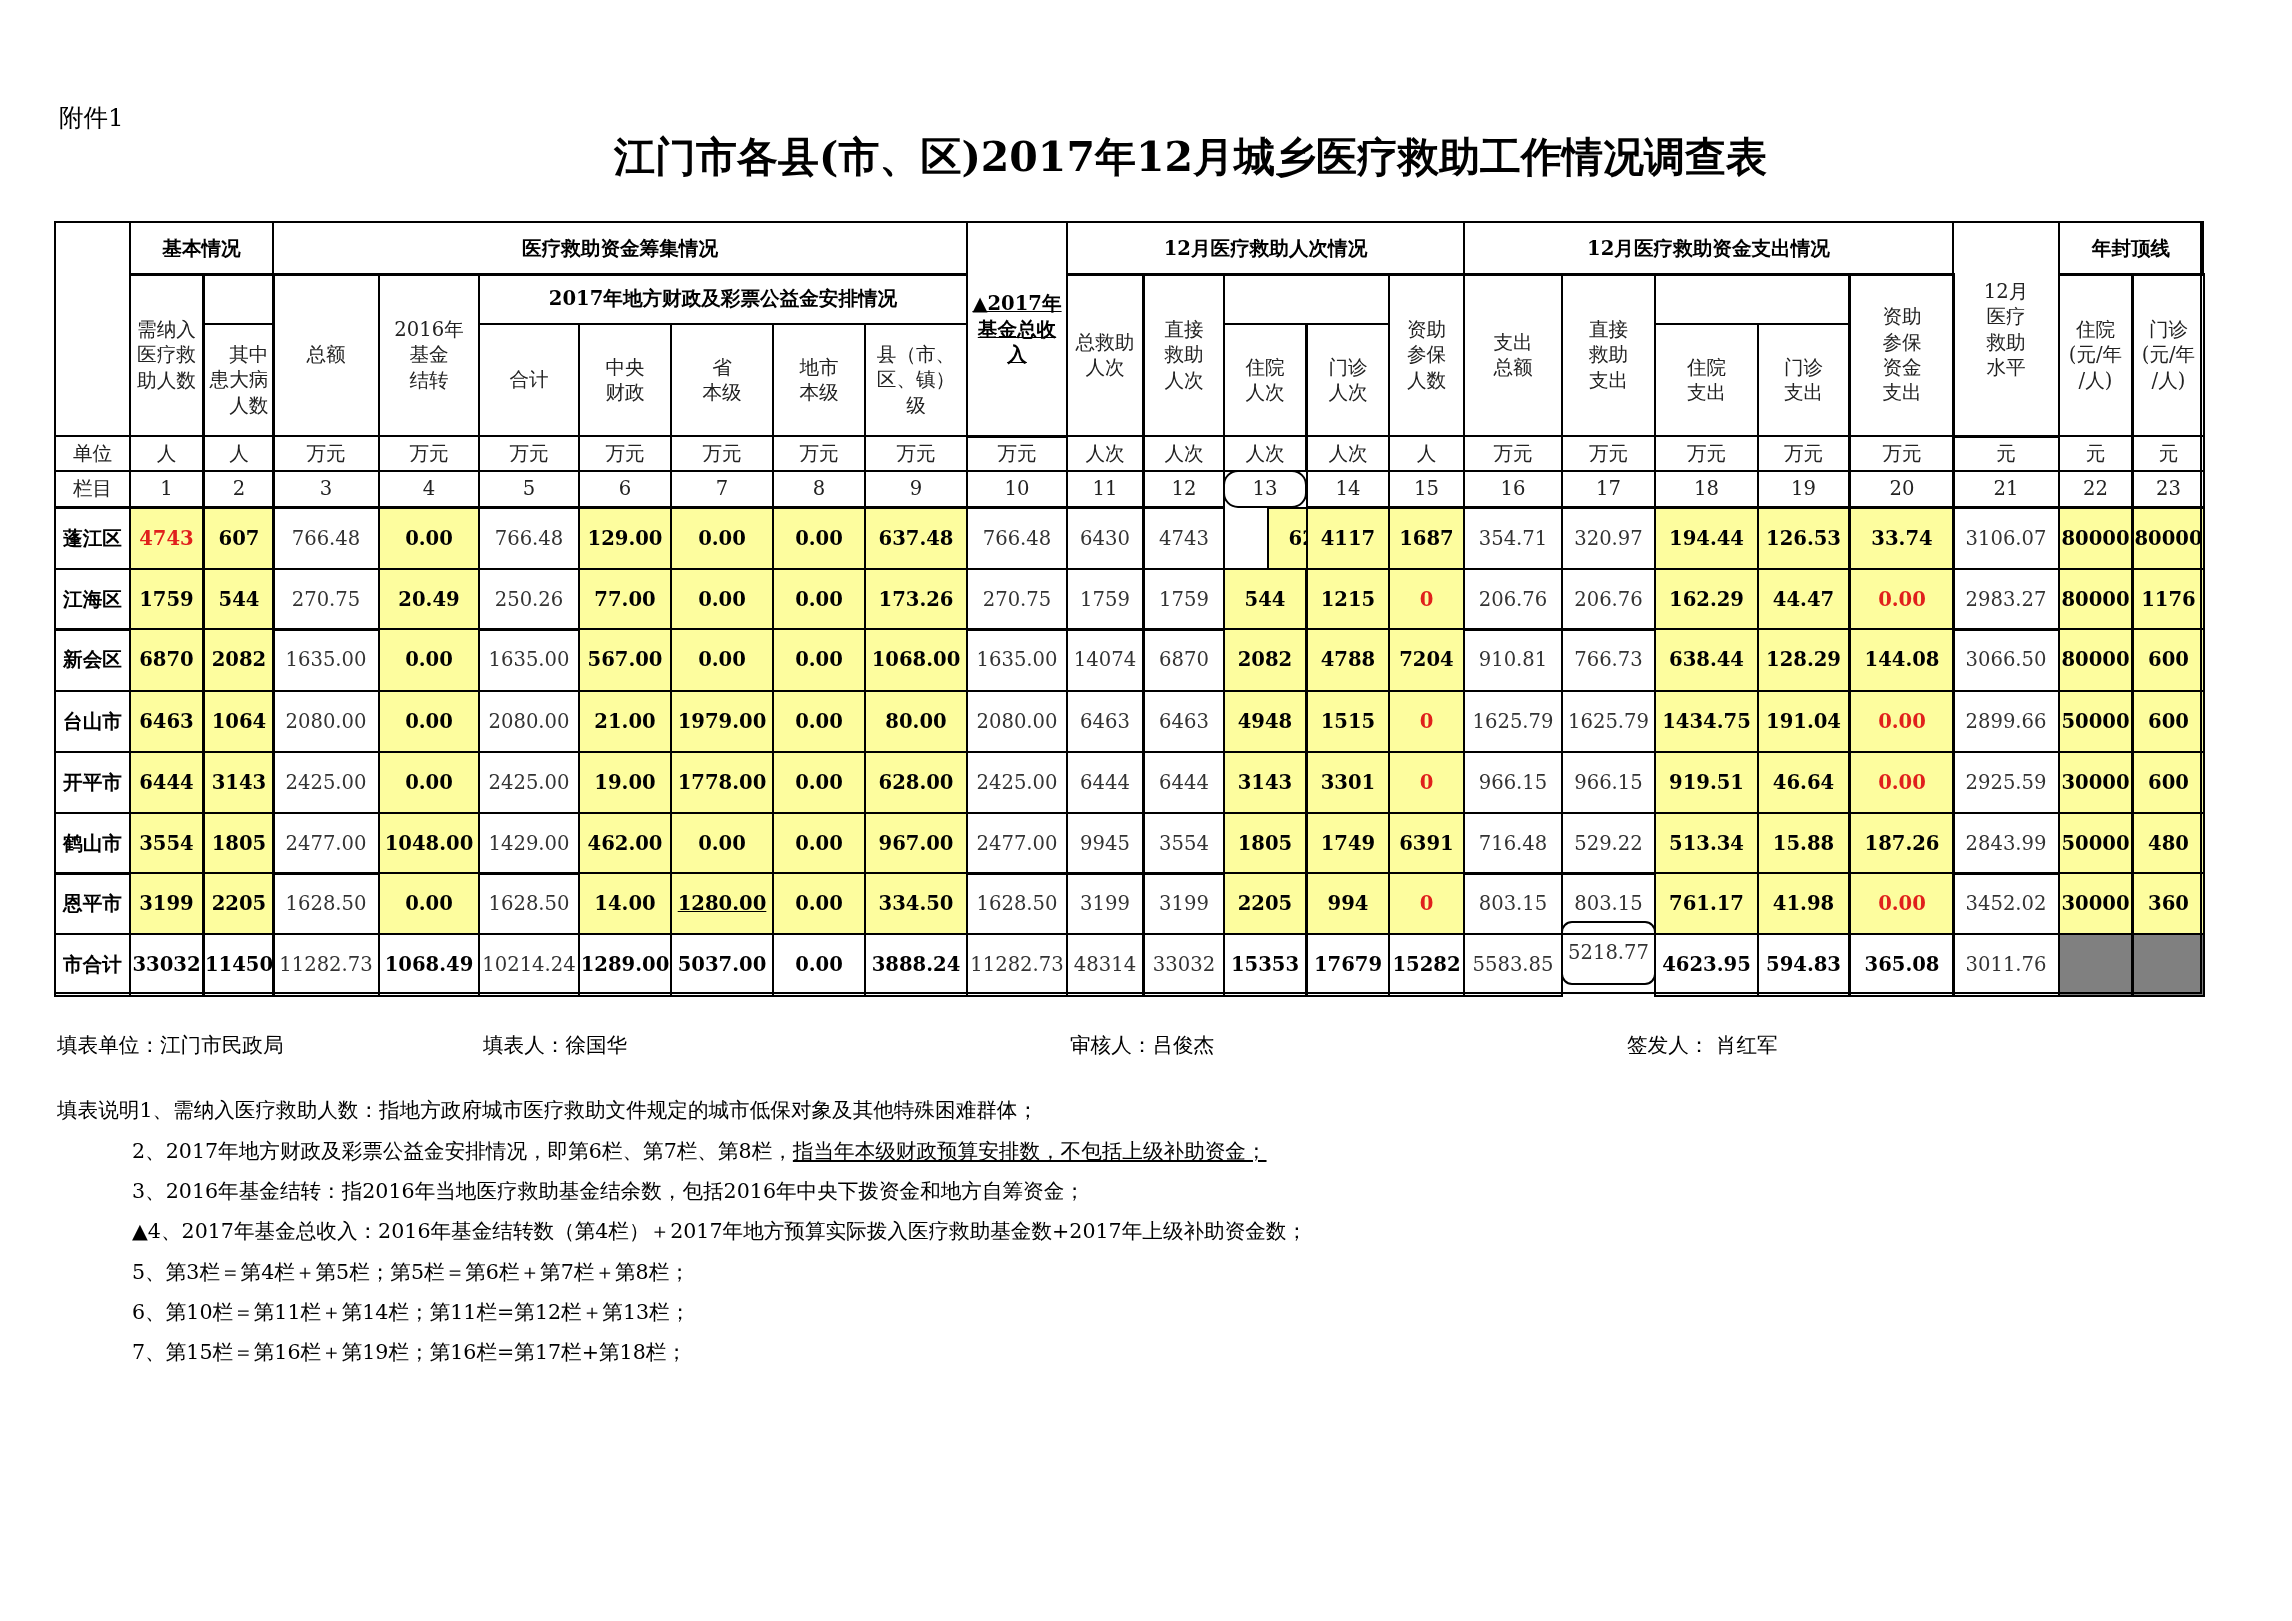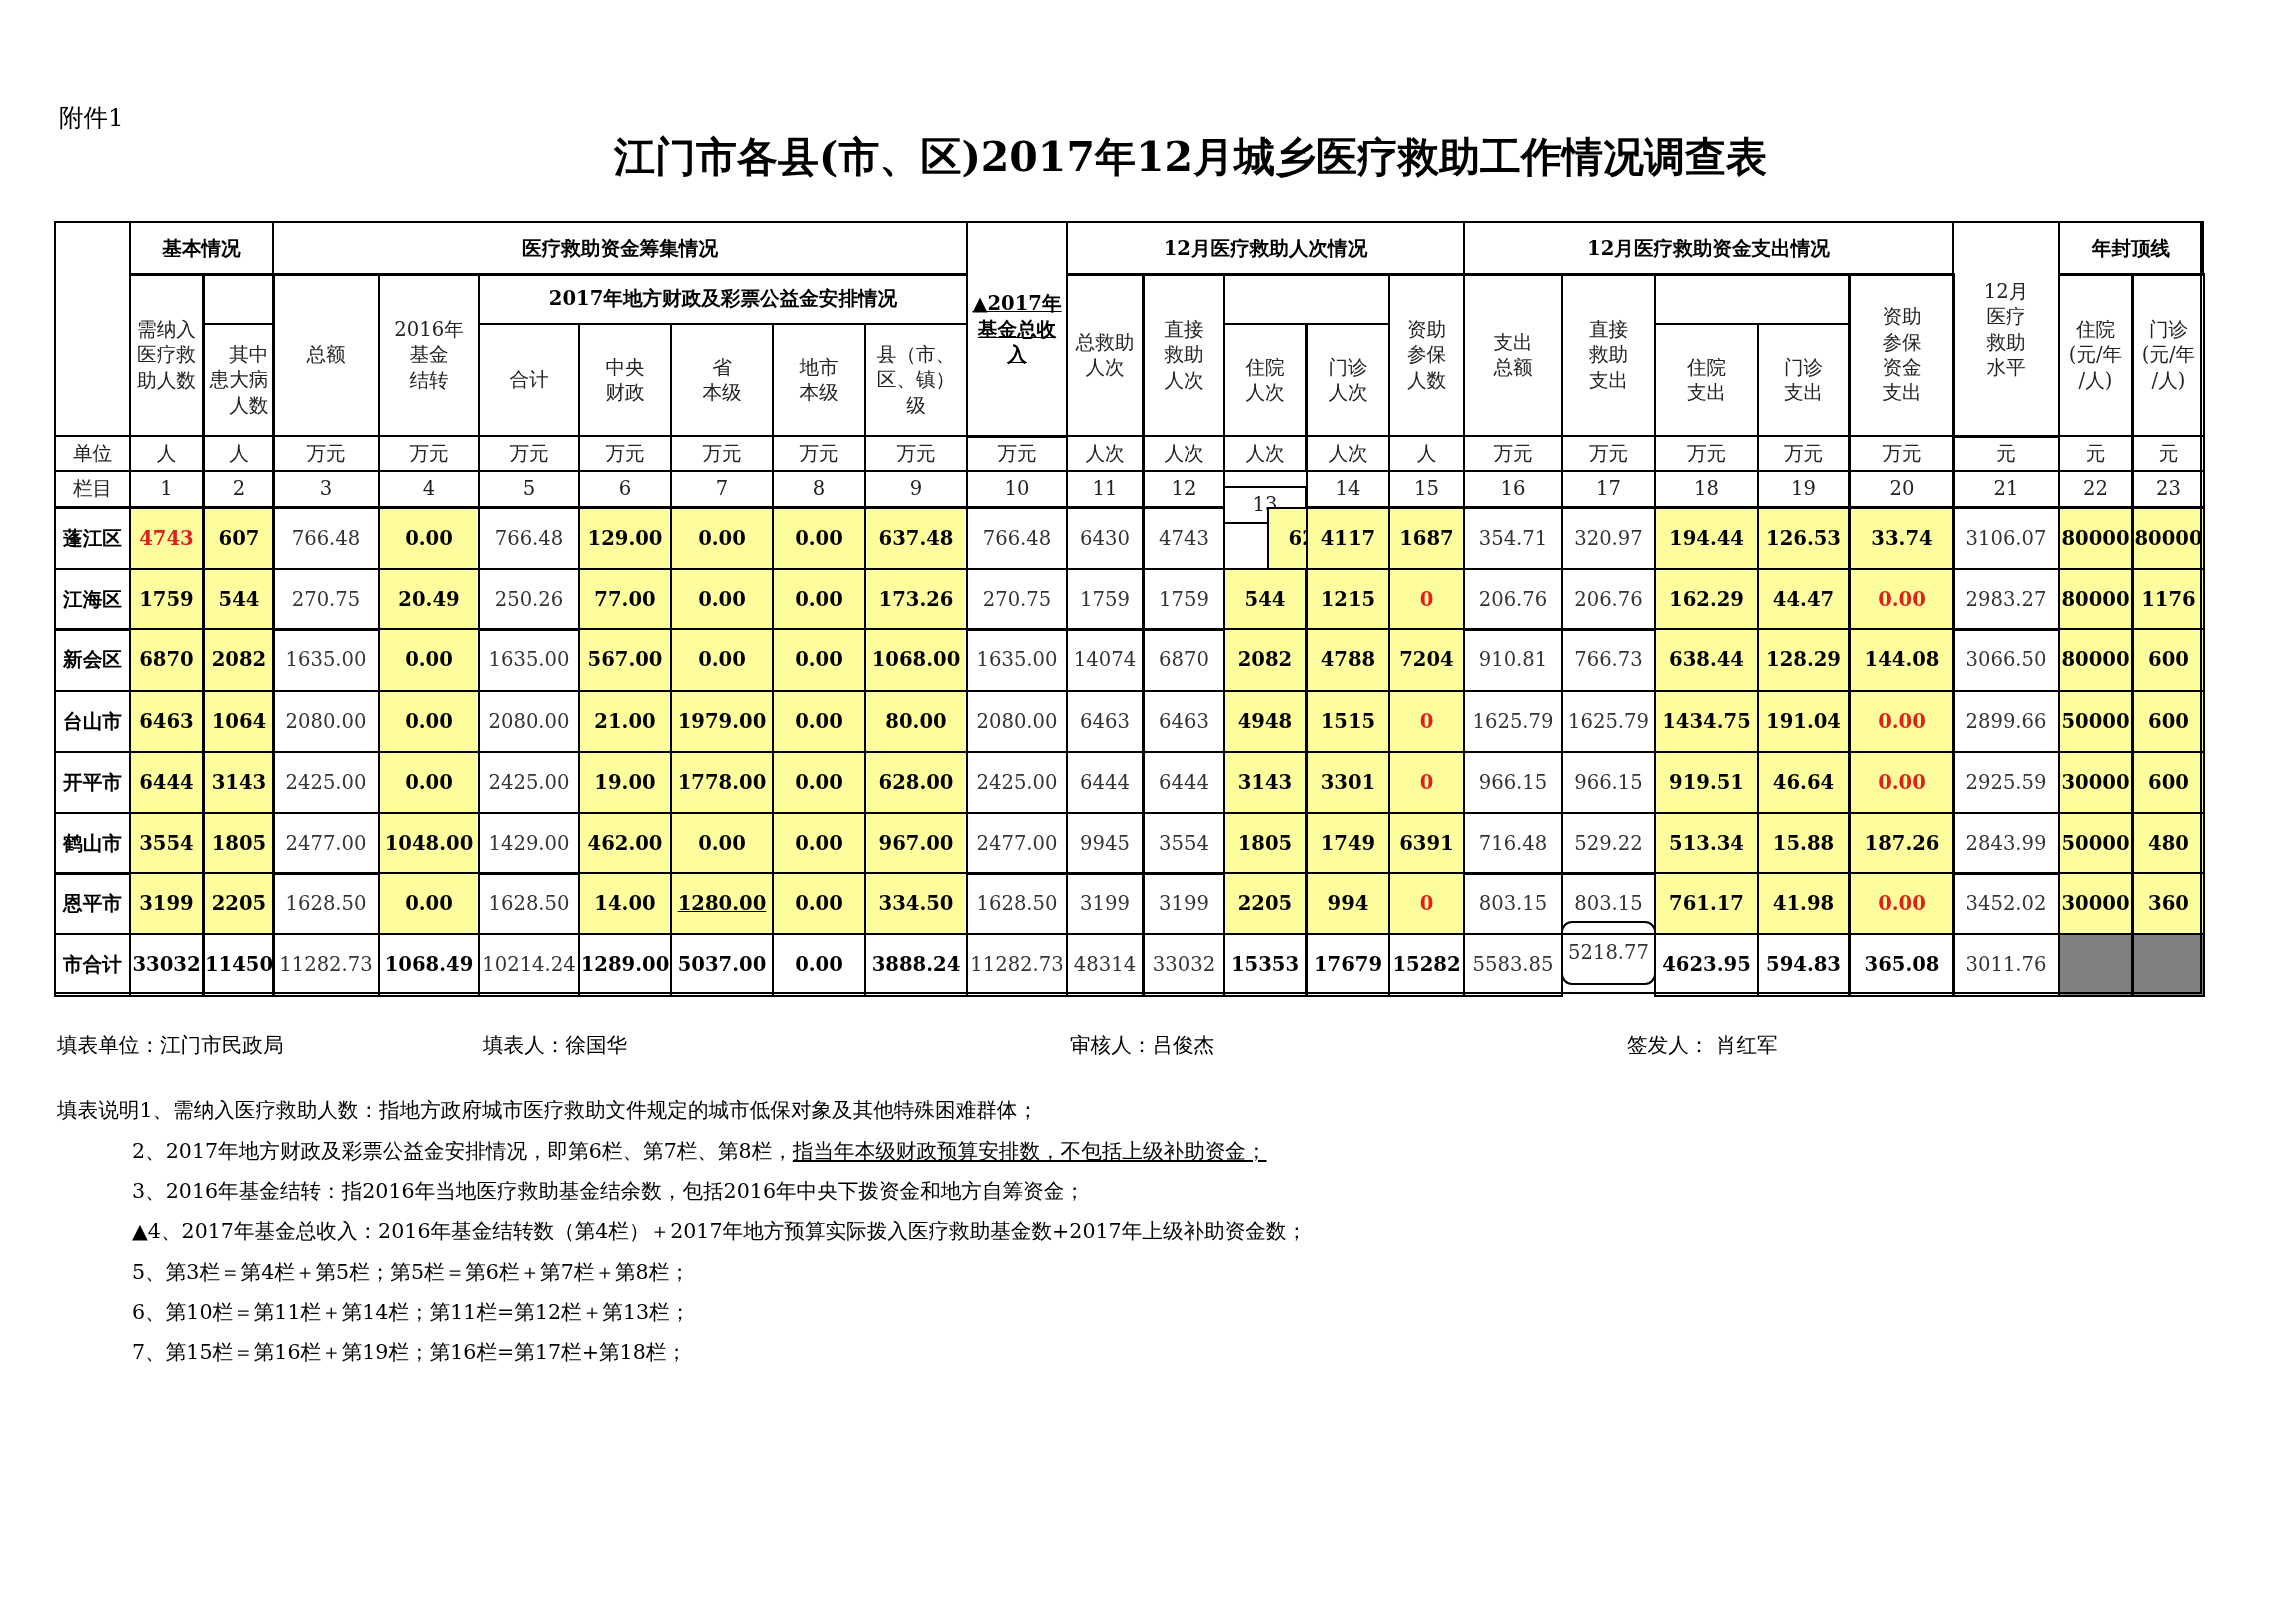--- a/index.html
+++ b/index.html
@@ -119,21 +119,21 @@
     <div class="c hn" style="left: 772px; top: 470px; width: 94px; height: 38px;">8</div>
     <div class="c hn" style="left: 864px; top: 435px; width: 104px; height: 37px;">万元</div>
     <div class="c hn" style="left: 864px; top: 470px; width: 104px; height: 38px;">9</div>
     <div class="c hn" style="left: 966px; top: 435px; width: 102px; height: 37px;">万元</div>
     <div class="c hn" style="left: 966px; top: 470px; width: 102px; height: 38px;">10</div>
     <div class="c hn" style="left: 1066px; top: 435px; width: 78px; height: 37px;">人次</div>
     <div class="c hn" style="left: 1066px; top: 470px; width: 78px; height: 38px;">11</div>
     <div class="c hn" style="left: 1143px; top: 435px; width: 82px; height: 37px;">人次</div>
     <div class="c hn" style="left: 1143px; top: 470px; width: 82px; height: 38px;">12</div>
     <div class="c hn" style="left: 1223px; top: 435px; width: 84px; height: 37px;">人次</div>
-    <div class="c hn" style="left: 1223px; top: 486px; width: 84px; height: 38px;">13</div>
+    <div class="c hn" style="left: 1223px; top: 470px; width: 84px; height: 38px; border-radius: 15px;">13</div>
     <div class="c hn" style="left: 1306px; top: 435px; width: 84px; height: 37px;">人次</div>
     <div class="c hn" style="left: 1306px; top: 470px; width: 84px; height: 38px;">14</div>
     <div class="c hn" style="left: 1388px; top: 435px; width: 77px; height: 37px;">人</div>
     <div class="c hn" style="left: 1388px; top: 470px; width: 77px; height: 38px;">15</div>
     <div class="c hn" style="left: 1463px; top: 435px; width: 100px; height: 37px;">万元</div>
     <div class="c hn" style="left: 1463px; top: 470px; width: 100px; height: 38px;">16</div>
     <div class="c hn" style="left: 1561px; top: 435px; width: 95px; height: 37px;">万元</div>
     <div class="c hn" style="left: 1561px; top: 470px; width: 95px; height: 38px;">17</div>
     <div class="c hn" style="left: 1654px; top: 435px; width: 105px; height: 37px;">万元</div>
     <div class="c hn" style="left: 1654px; top: 470px; width: 105px; height: 38px;">18</div>

